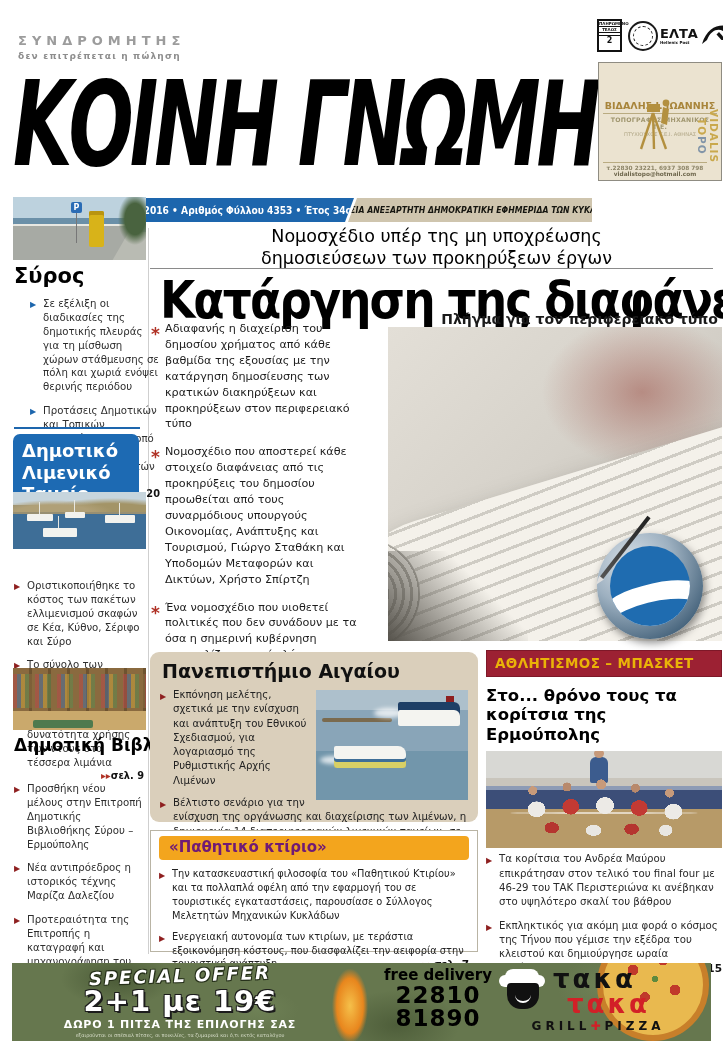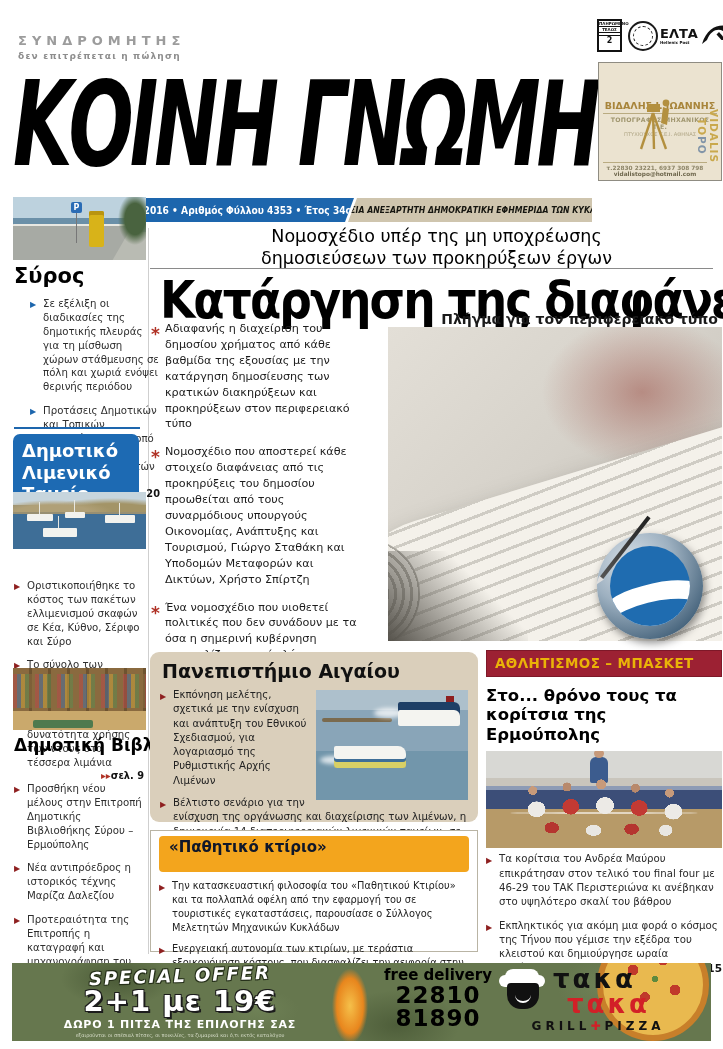--- a/index.html
+++ b/index.html
@@ -168,22 +168,22 @@
 
   
   .aegean{left:150px;top:652px;width:328px;height:170px;background:#dacfbb;border-radius:9px;
       box-sizing:border-box;padding:8px 10px 6px;}
   .ae-title{font-size:19px;font-weight:900;margin:0 0 6px 2px;}
   .ae-body .bul{font-size:10.2px;line-height:1.4;margin-bottom:8px;color:#222;}
 
   
   .passive{left:150px;top:830px;width:328px;height:122px;background:#fff;border:1px solid #b9b4a4;
       box-sizing:border-box;padding:5px 8px;}
-  .pv-head{background:#f3a51d;border-radius:4px;color:#0f172a;font-size:15px;font-weight:900;
-      padding:2px 10px 16px;margin-bottom:7px;}
+  .pv-head{background:#f3a51d;border-radius:4px;color:#701a75;font-size:15px;font-weight:900;
+      padding:2px 10px 4px;margin-bottom:7px;}
   .passive .bul{font-size:9.8px;line-height:1.42;margin-bottom:7px;color:#222;}
 
   
   .sports{left:486px;top:650px;width:236px;}
   .sp-bar{background:#9c2133;border:1px solid #7e1828;color:#eab308;font-size:13.5px;font-weight:900;
       padding:4px 8px 5px;letter-spacing:.4px;}
   .sp-title{font-size:16.5px;font-weight:900;line-height:1.18;margin:9px 0 7px;color:#000;}
   .sports .bul{font-size:10.2px;line-height:1.4;margin-bottom:9px;color:#2a2a2a;}
   .sp-bullets{margin-top:4px;}
 

